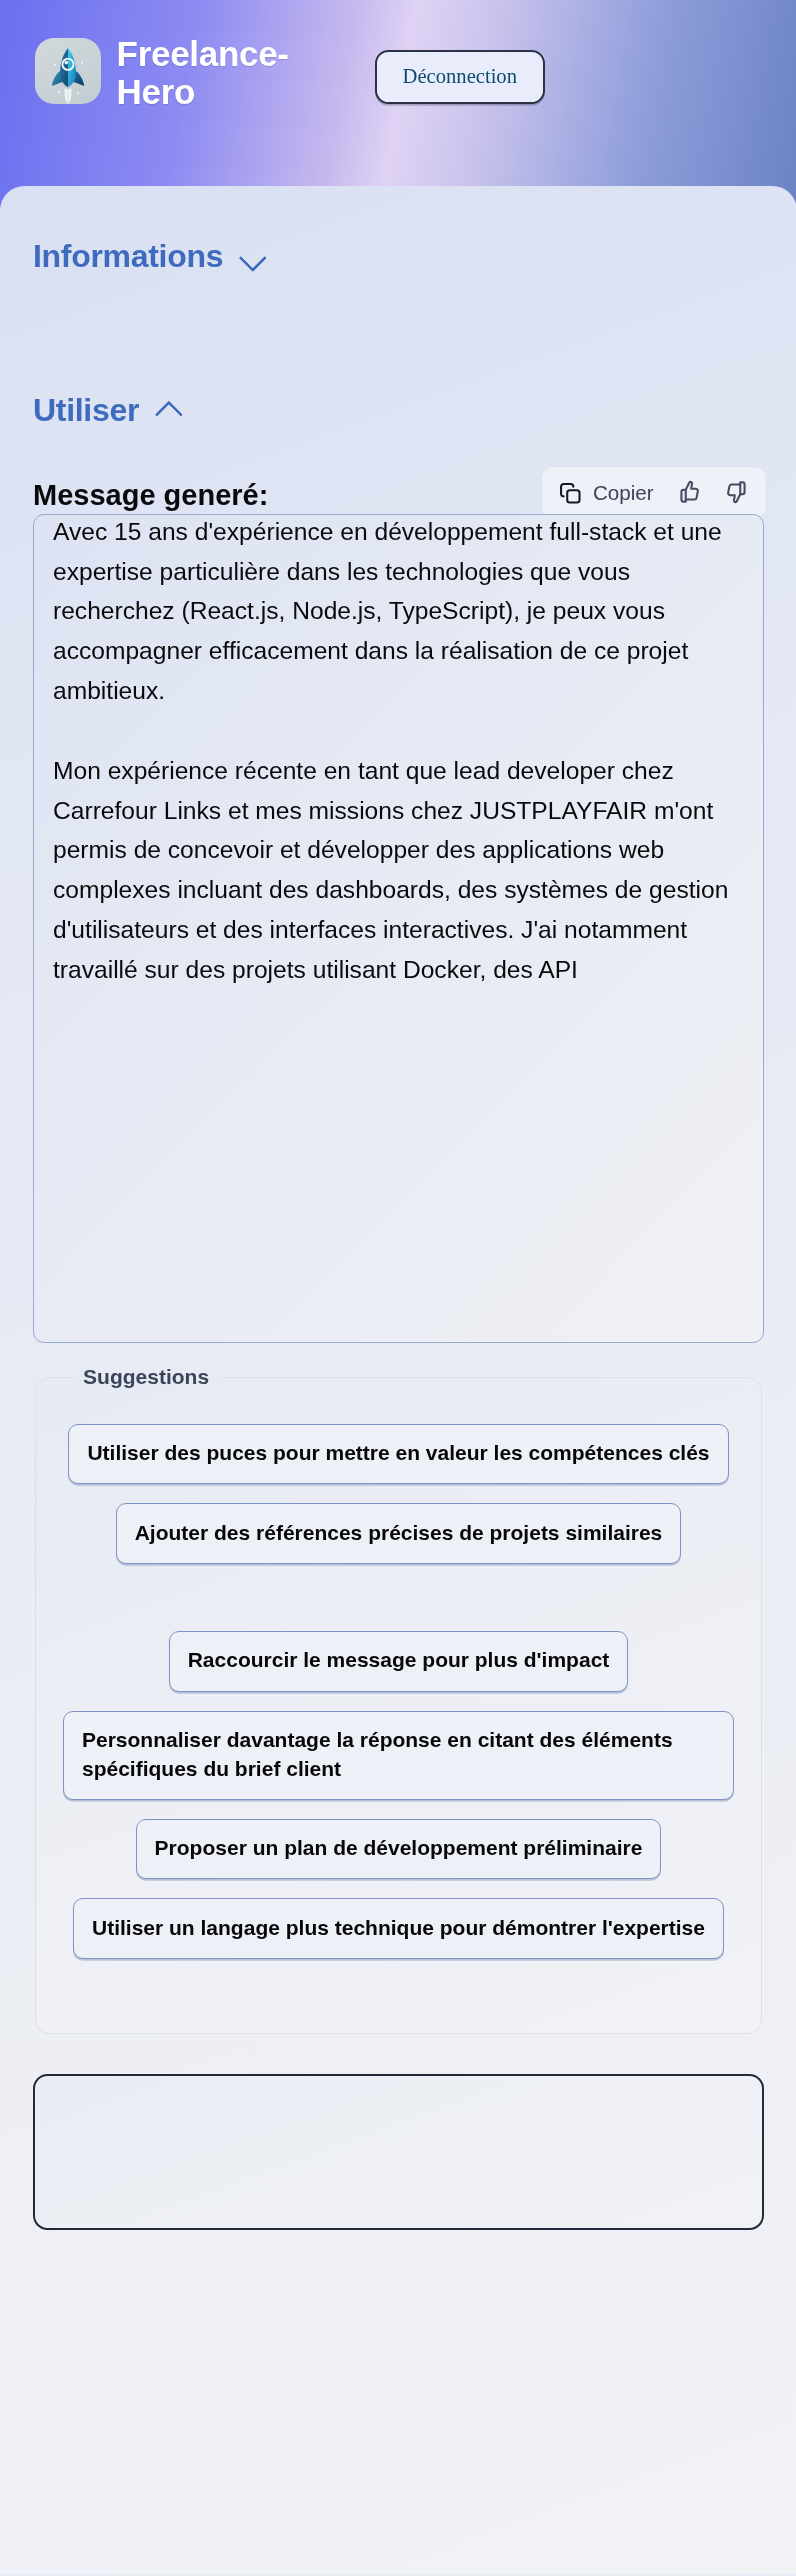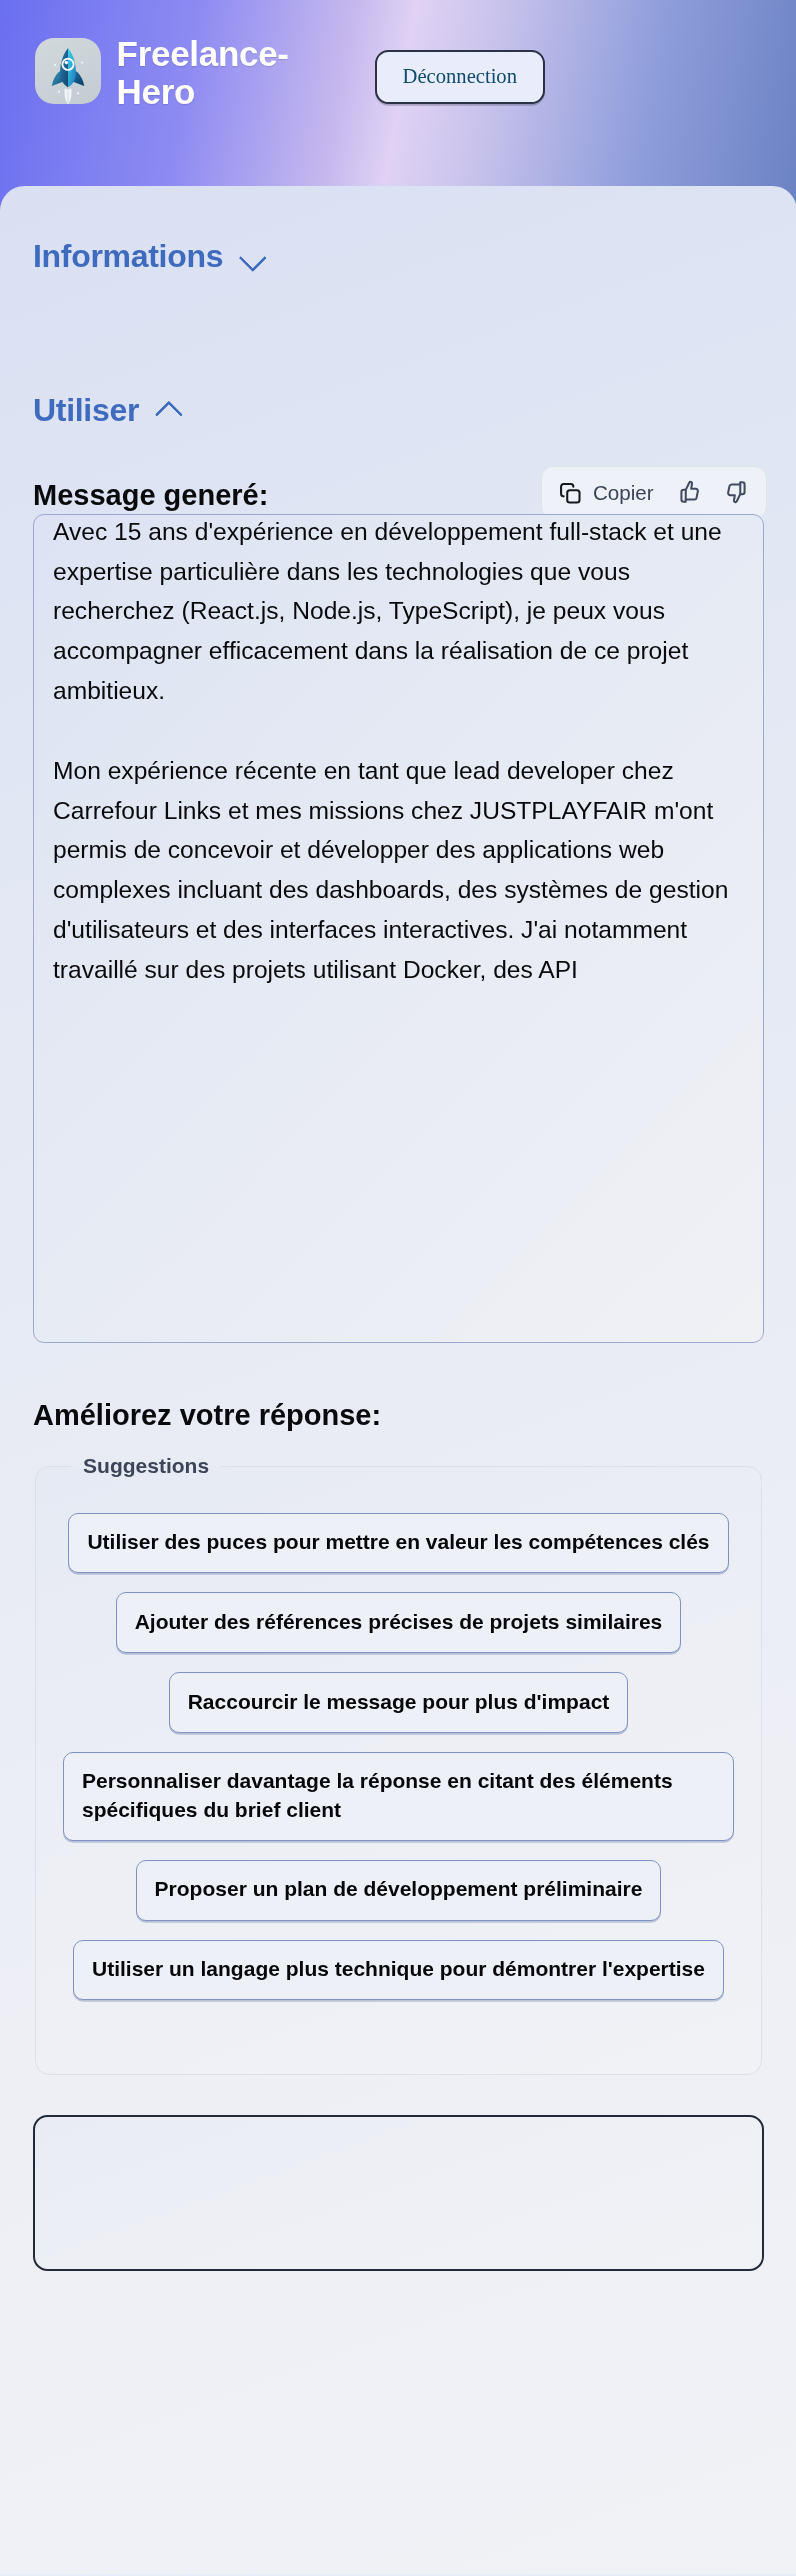--- a/index.html
+++ b/index.html
@@ -204,21 +204,21 @@
     color:#07070a;
     font-family:"Liberation Sans", sans-serif;
     font-weight:700;
     font-size:21px;
     line-height:1.36;
     padding:14.5px 18px 15.6px;
     cursor:pointer;
     box-shadow:0 1.7px 0 rgba(90,110,160,.35);
   }
   .sugg-btn.full{ width:100%; }
-  .sugg-btn.fit{ width:auto; }
+  .sugg-btn.fit{ width:auto;margin-top:48px; }
 
   .bottom-box{
     margin-top:40px;
     border:2.2px solid #232a3c;
     border-radius:14.5px;
     background:linear-gradient(160deg,#e9ecf4 0%, #eef0f5 55%, #f1f2f6 100%);
     height:156px;
   }
 </style>
 </head>
@@ -316,21 +316,20 @@
       </button>
     </div>
   </div>
 
   <div class="msg-textarea">
     <div class="ta-inner">Avec 15 ans d'expérience en développement full-stack et une expertise particulière dans les technologies que vous recherchez (React.js, Node.js, TypeScript), je peux vous accompagner efficacement dans la réalisation de ce projet ambitieux.
 
 Mon expérience récente en tant que lead developer chez Carrefour Links et mes missions chez JUSTPLAYFAIR m'ont permis de concevoir et développer des applications web complexes incluant des dashboards, des systèmes de gestion d'utilisateurs et des interfaces interactives. J'ai notamment travaillé sur des projets utilisant Docker, des API</div>
   </div>
 
-  <h2 class="improve-title">Améliorez votre réponse:</h2>
 
   <fieldset class="suggest-fieldset">
     <legend>Suggestions</legend>
     <div class="sugg-list">
       <div class="sugg-row">
         <button class="sugg-btn full">Utiliser des puces pour mettre en valeur les compétences clés</button>
       </div>
       <div class="sugg-row">
         <button class="sugg-btn full">Ajouter des références précises de projets similaires</button>
       </div>

